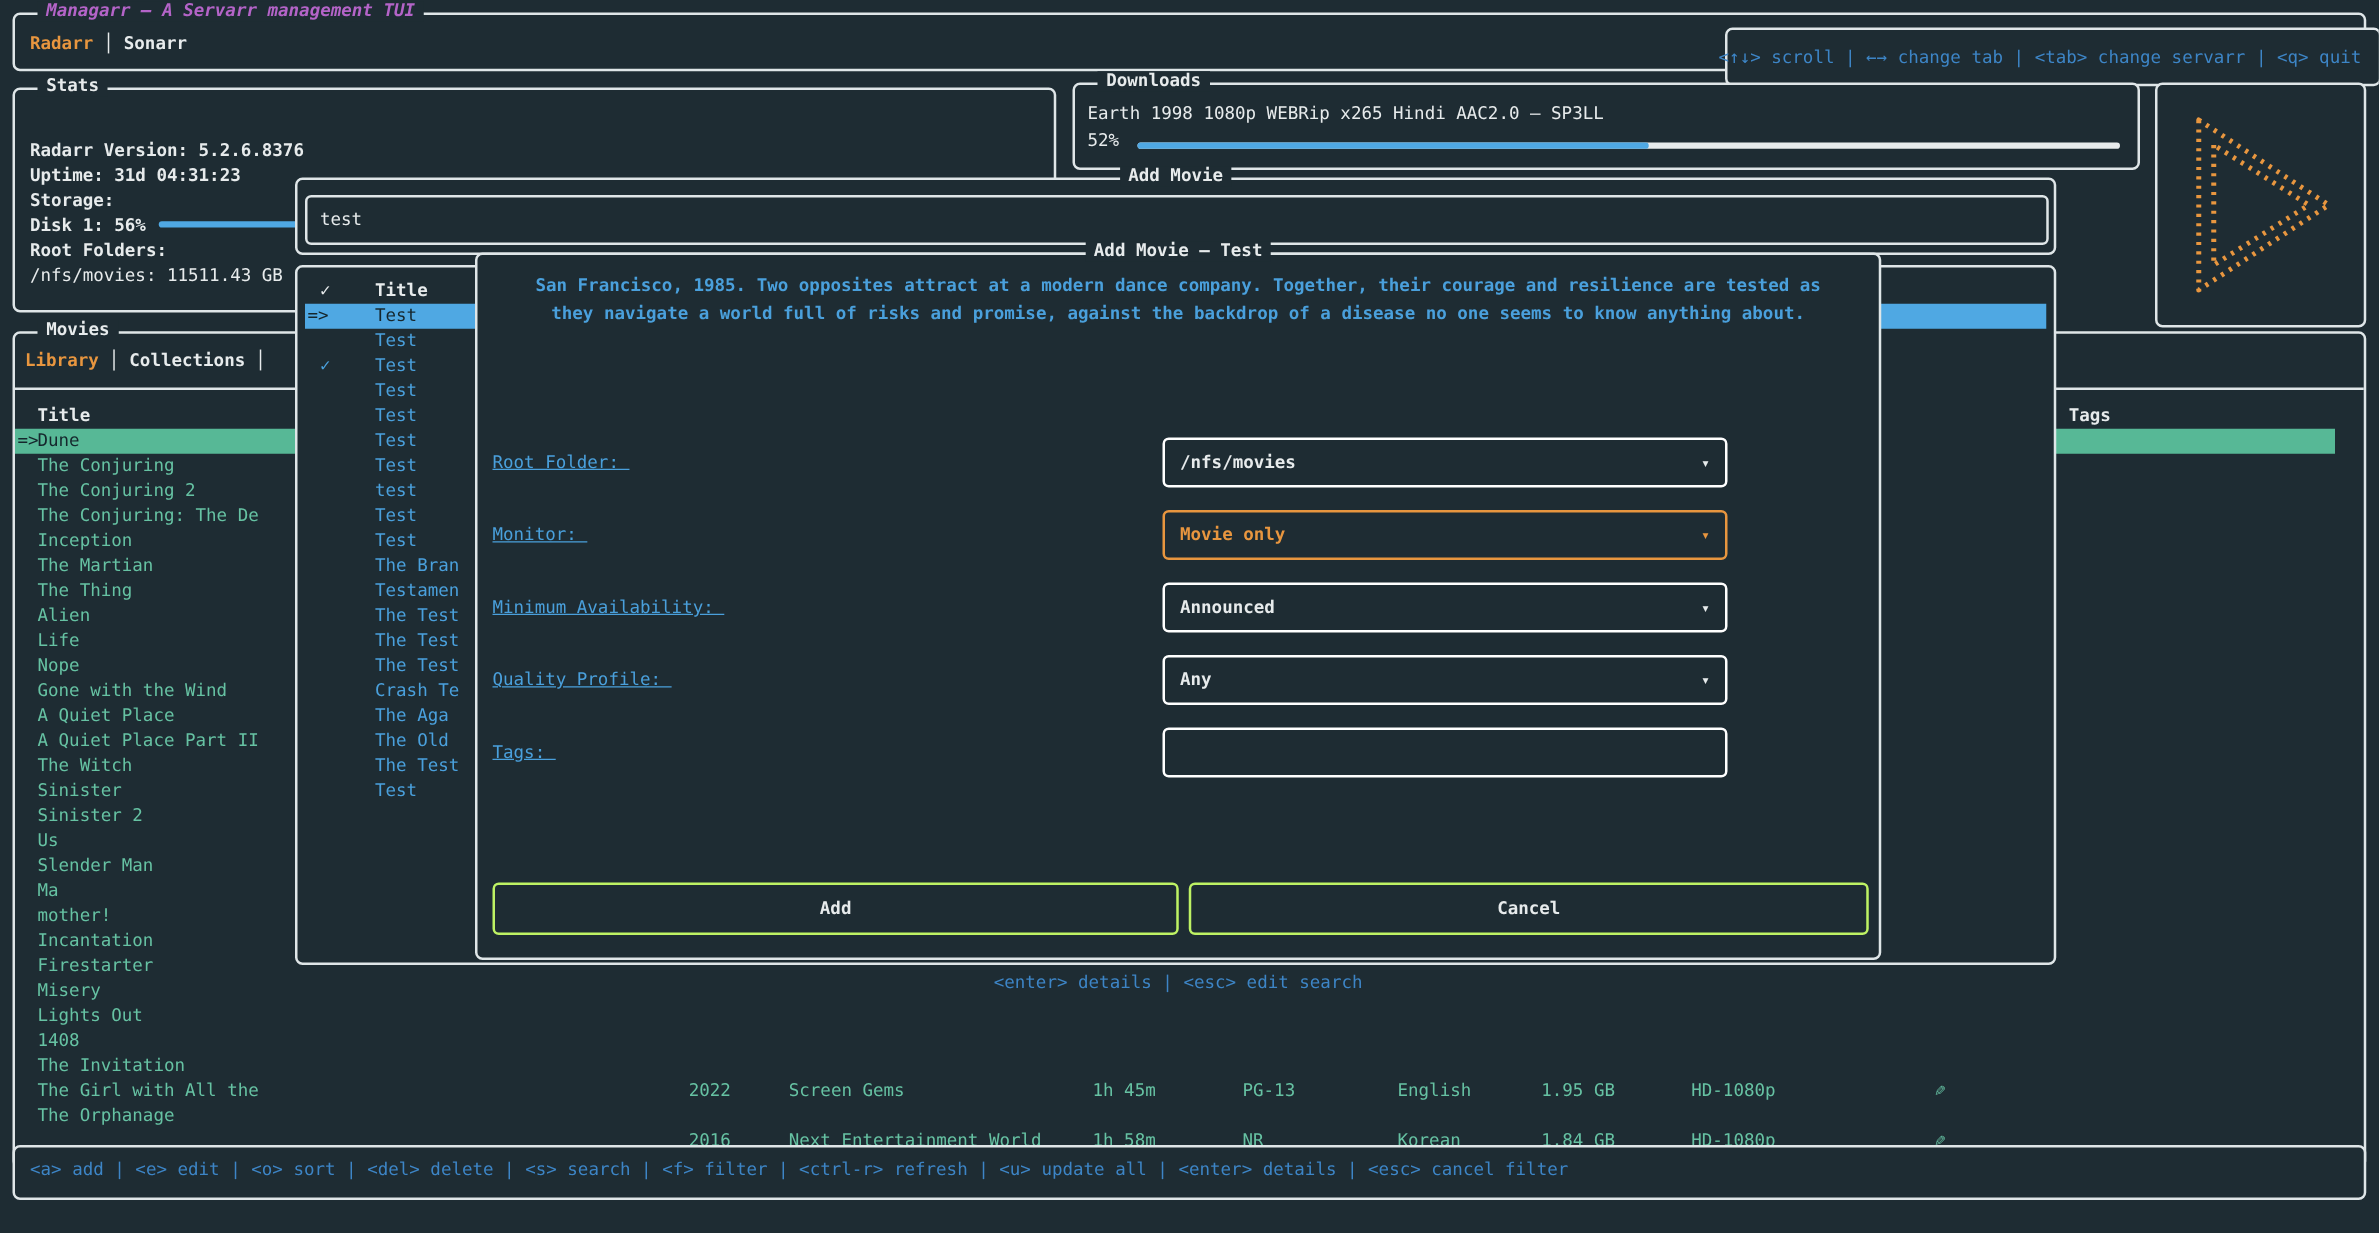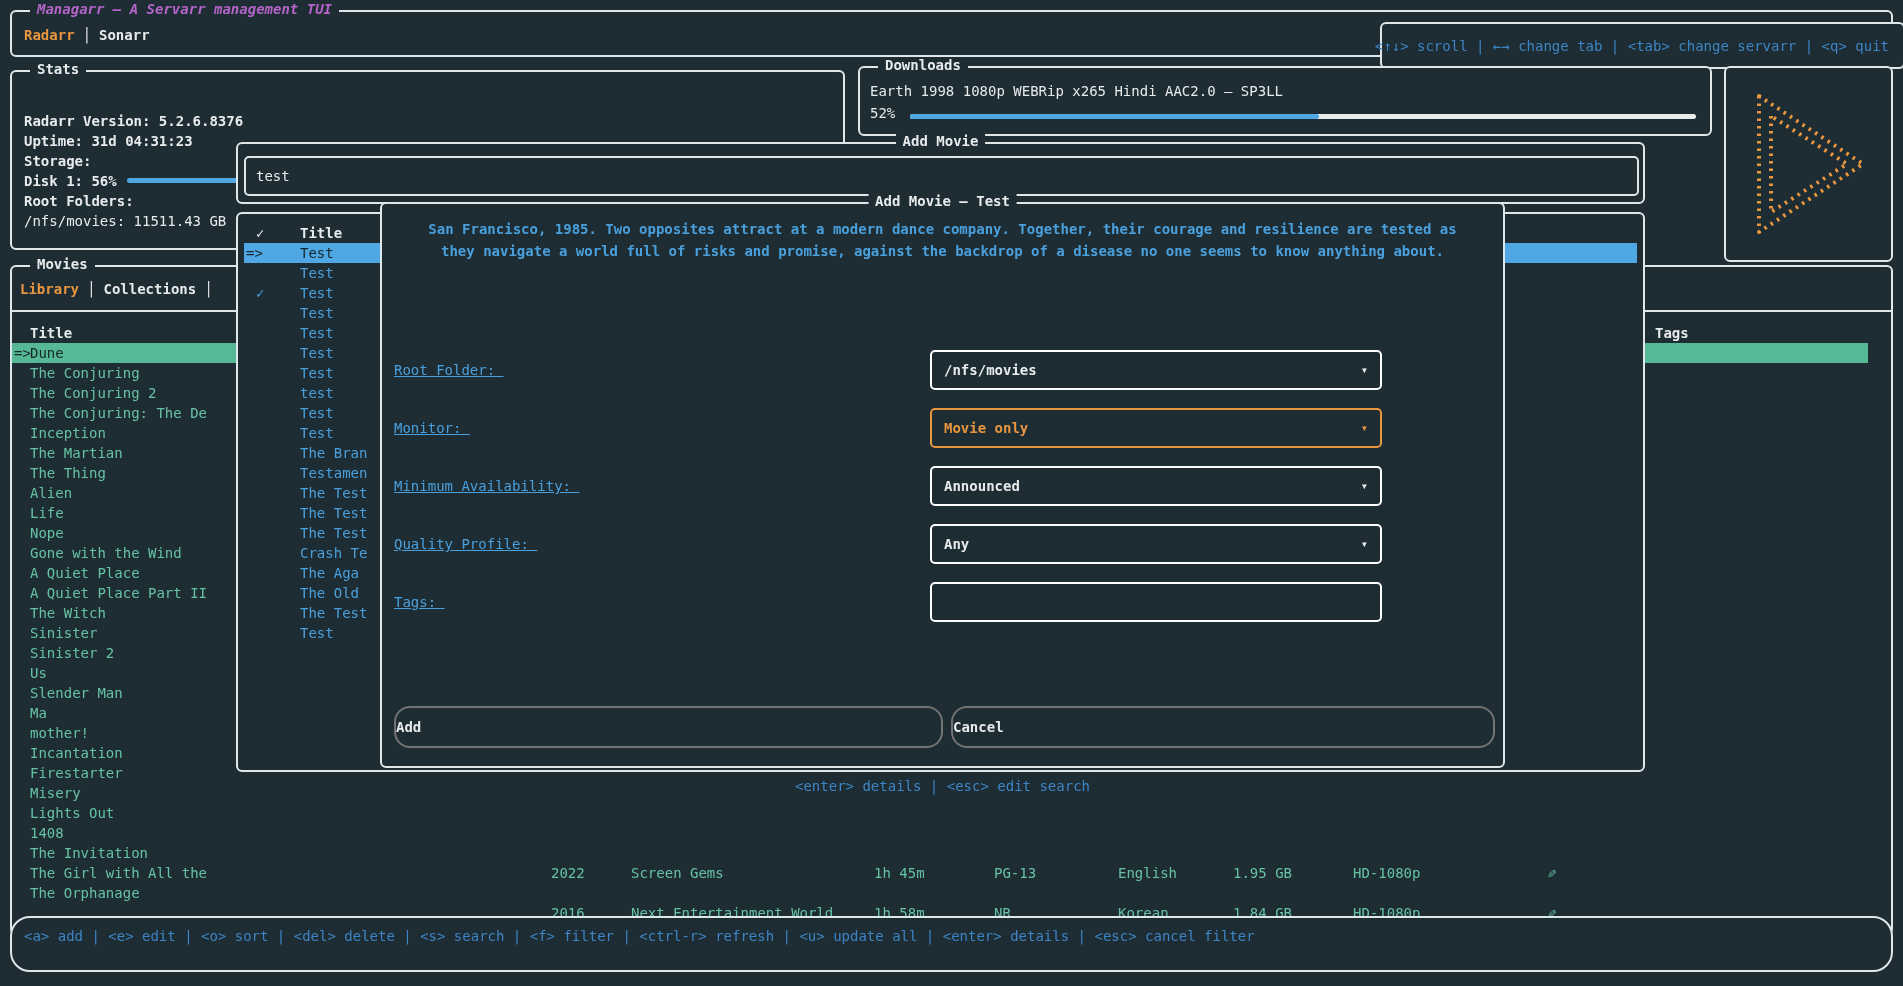--- a/index.html
+++ b/index.html
@@ -74,27 +74,27 @@
   #modal{left:380px;top:202px;width:1125px;height:566px;}
   #modal-desc{position:absolute;left:0;right:0;top:14px;text-align:center;line-height:22px;}
   #modal-fields{position:absolute;left:0;top:0;width:100%;}
   .field-row{position:absolute;left:0;width:100%;height:40px;}
   .field-label{position:absolute;left:12px;width:537px;line-height:40px;color:#4aa0dc;white-space:pre;text-decoration:underline;}
   .field-box{position:absolute;left:548px;width:452px;height:40px;border:2px solid #ffffff;border-radius:5px;box-sizing:border-box;}
   .field-box .val{position:absolute;left:12px;line-height:36px;font-weight:bold;white-space:pre;}
   .field-box .dd{position:absolute;right:12px;line-height:36px;font-size:12px;}
   .field-row.focused .field-box{border-color:#e8963f;}
   .field-row.focused .val,.field-row.focused .dd{color:#e8963f;text-align:center;}
-  .modal-btn{position:absolute;height:42px;border:2px solid #737373;border-radius:16px;box-sizing:border-box;
-    line-height:38px;font-weight:bold;}
+  .modal-btn{position:absolute;height:42px;border:2px solid #bef264;border-radius:5px;box-sizing:border-box;
+    text-align:center;line-height:38px;font-weight:bold;}
   #btn-add{left:12px;top:502px;width:549px;}
   #btn-cancel{left:569px;top:502px;width:544px;}
   #modal-help{left:380px;top:776px;width:1125px;text-align:center;line-height:20px;}
   
-  #footer-box{left:10px;top:916px;width:1883px;height:56px;border-radius:20px;}
+  #footer-box{left:10px;top:916px;width:1883px;height:44px;}
   #footer-box .txt{left:12px;top:0;line-height:36px;}
   .divider{color:#e7ebec;font-weight:normal;padding:0 8px;}
 </style>
 </head>
 <body>
 
 <div class="box" id="header-box">
   <span class="legend purple bold" style="left:18px;">Managarr – A Servarr management TUI</span>
   <div id="header-tabs">
     <span class="orange bold">Radarr</span><span class="divider">│</span><span class="white bold">Sonarr</span>

